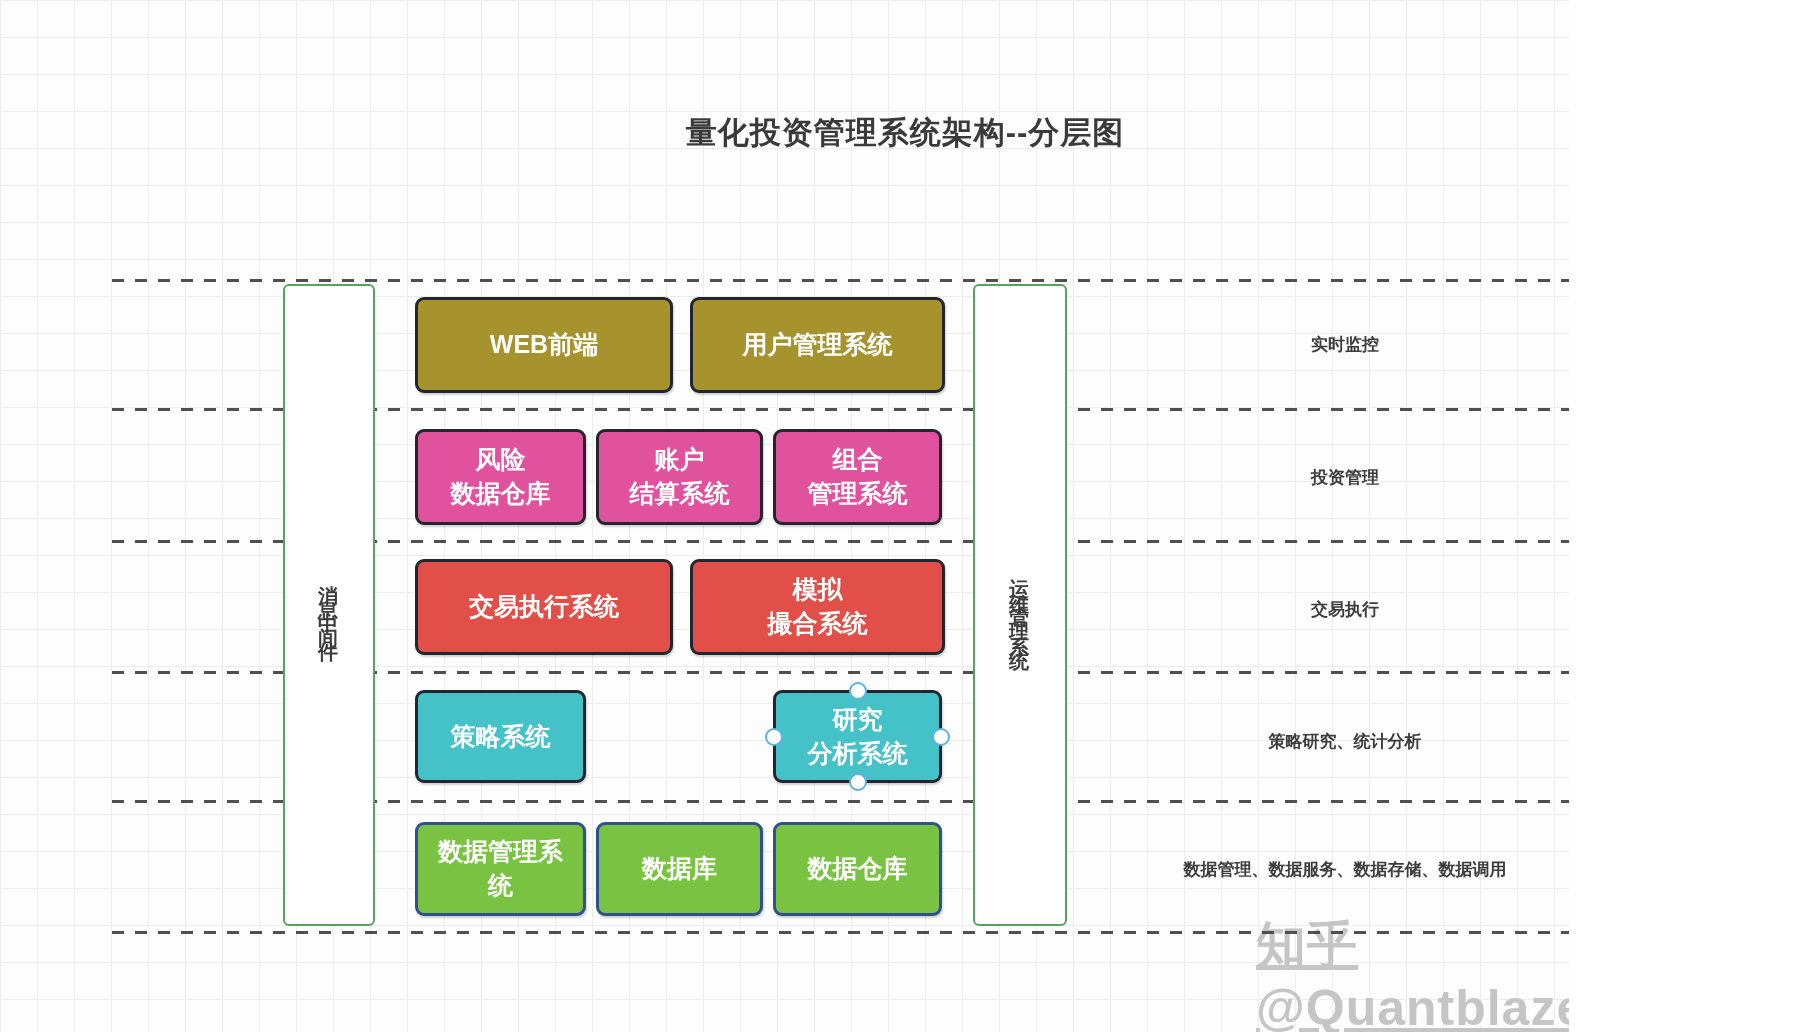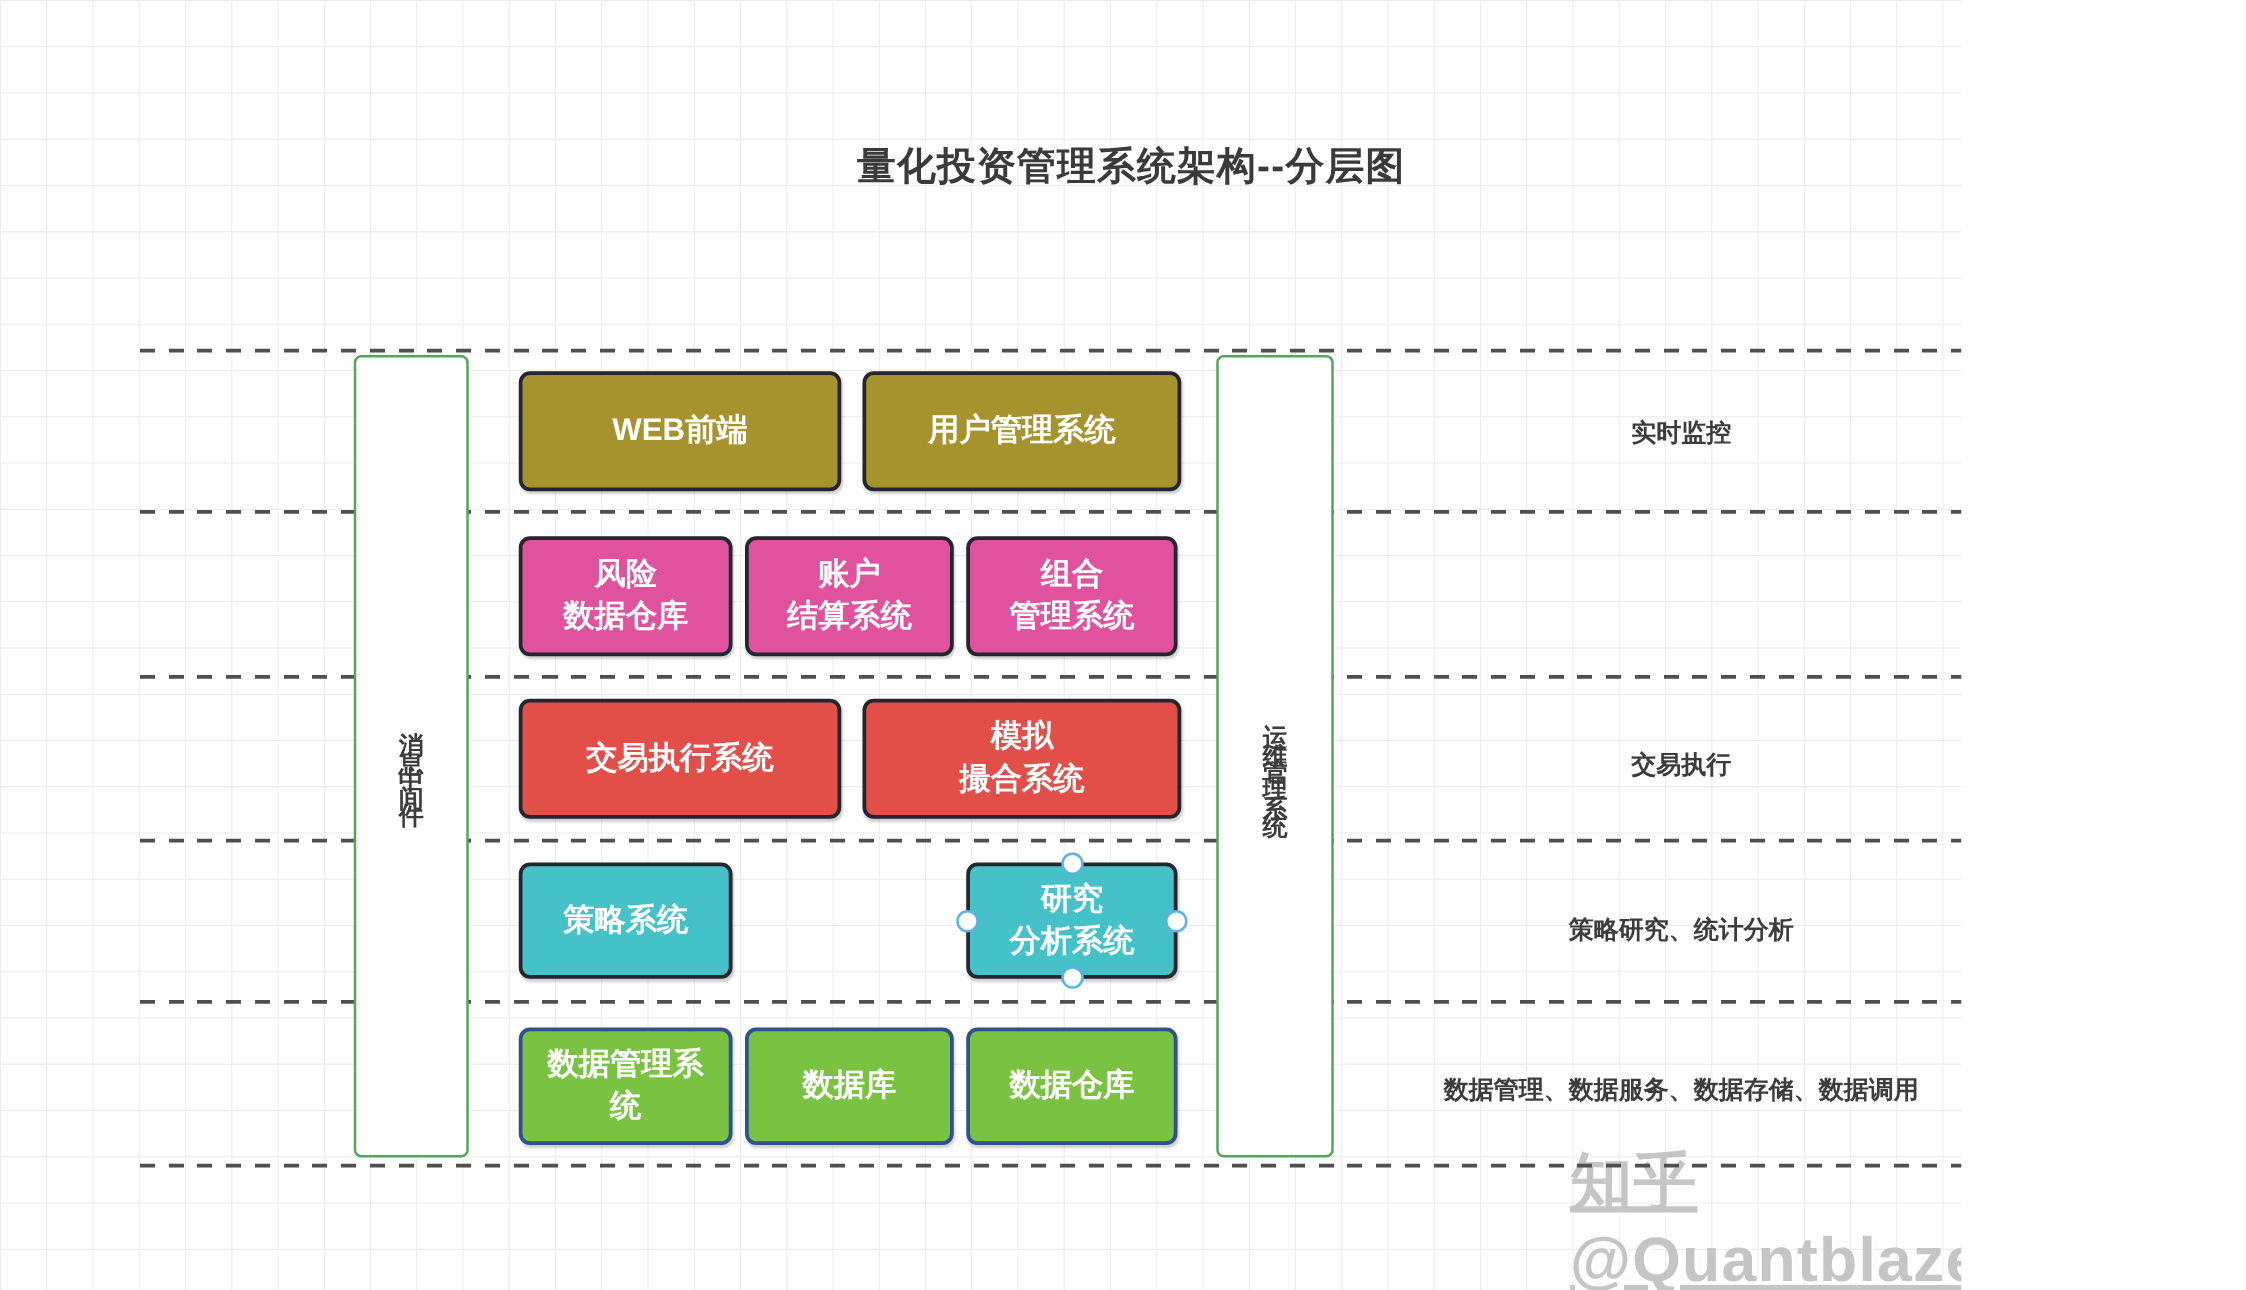--- a/index.html
+++ b/index.html
@@ -35,21 +35,21 @@
     box-shadow:1px 2px 2px rgba(0,0,0,0.18);
   }
   .box-label{white-space:pre-line;}
   .olive{background:#a6932e;}
   .pink{background:#e0519e;}
   .red{background:#e14f48;}
   .teal{background:#44c2c8;}
   .green{background:#7ac342;border-color:#2f518f;}
   .right-label{
     position:absolute;left:1075px;width:540px;text-align:center;
-    font-size:20px;font-weight:bold;color:#3c3c3c;z-index:1;
+    font-size:17px;font-weight:bold;color:#3c3c3c;z-index:1;
   }
   .handle{
     position:absolute;width:14px;height:14px;border-radius:50%;
     background:#ffffff;border:2px solid #5ab3e3;z-index:4;
   }
   .handle-top{left:50%;top:-11px;margin-left:-9px;}
   .handle-bottom{left:50%;bottom:-11px;margin-left:-9px;}
   .handle-left{top:50%;left:-11px;margin-top:-9px;}
   .handle-right{top:50%;right:-11px;margin-top:-9px;}
   .watermark{
@@ -93,20 +93,21 @@
 数据仓库</span>
   </div>
   <div class="box pink" style="left:596px;top:429px;width:161px;height:90px">
     <span class="box-label">账户
 结算系统</span>
   </div>
   <div class="box pink" style="left:773px;top:429px;width:163px;height:90px">
     <span class="box-label">组合
 管理系统</span>
   </div>
+  <div class="right-label" style="top:466px">投资管理</div>
 
   <div class="box red" style="left:690px;top:559px;width:249px;height:90px">
     <span class="box-label">模拟
 撮合系统</span>
   </div>
   <div class="box red" style="left:415px;top:559px;width:252px;height:90px">
     <span class="box-label">交易执行系统</span>
   </div>
   <div class="right-label" style="top:598px">交易执行</div>
 

